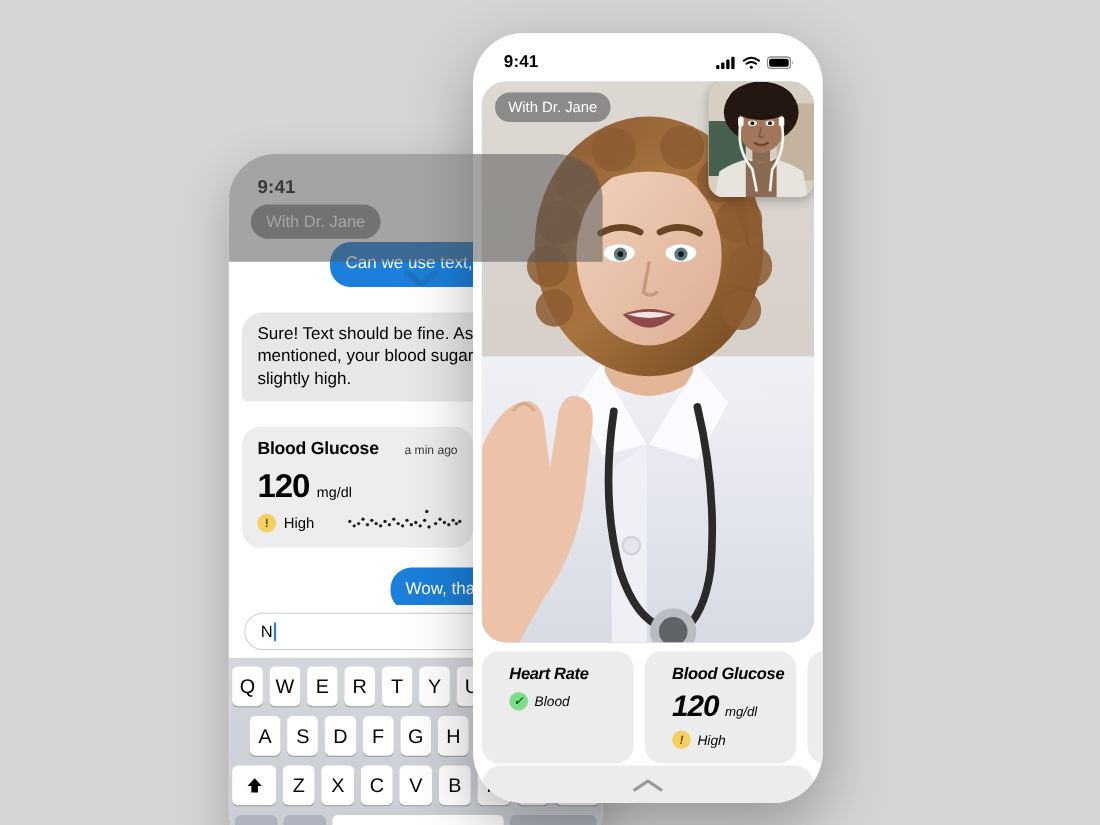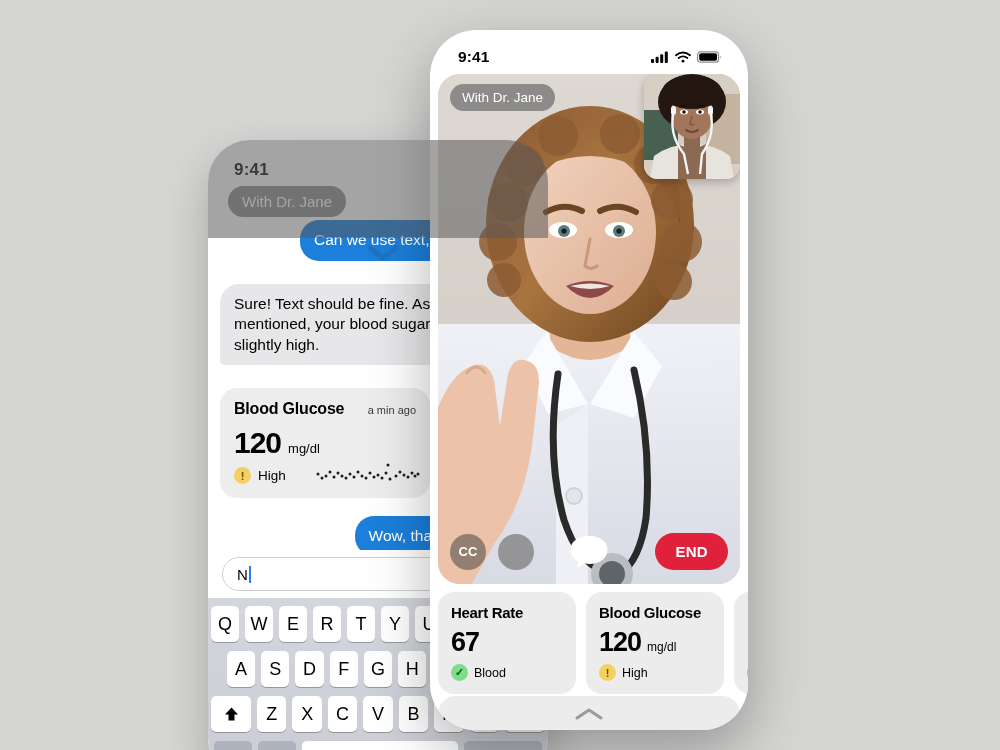--- a/index.html
+++ b/index.html
@@ -191,23 +191,24 @@
   }
 
   
   .health-strip {
     position:absolute; left:0; top: 562px; width:100%;
     display:flex; gap:10px; padding: 0 8px;
     overflow:hidden;
   }
   .hcard {
     background:#ececec; border-radius:16px;
-    padding: 12px 13px 13px 13px;
+    padding: 12px 13px 13px 25px;
     min-width: 138px; flex: 0 0 138px;
     position: relative;
+    font-style: italic;
   }
   .hcard .t { font-size:15px; font-weight:700; color:#000; letter-spacing:-.3px; white-space:nowrap; }
   .hcard .vrow { display:flex; align-items:baseline; gap:6px; margin-top:8px; }
   .hcard .v { font-size:27px; font-weight:800; letter-spacing:-1px; line-height:1; color:#000; }
   .hcard .u { font-size:12px; color:#000; }
   .hcard .srow { display:flex; align-items:center; gap:6px; margin-top:8px; }
   .hcard .s { font-size:12.5px; color:#000; white-space:nowrap; }
 
   .sheet {
     position:absolute; left:8px; right:8px; top: 666px; height: 76px;
@@ -502,38 +503,25 @@
           <path d="M48 42 L46 50 Q48 52 50 50" stroke="#7d573f" stroke-width="1.4" fill="none"></path>
           <path d="M42 56 Q48 60 54 56" stroke="#6d4332" stroke-width="2" fill="none" stroke-linecap="round"></path>
 
           <path d="M30 36 Q24 60 40 80 L44 100" stroke="#f4f4f4" stroke-width="2.4" fill="none"></path>
           <path d="M66 36 Q72 60 58 80 L56 100" stroke="#f4f4f4" stroke-width="2.4" fill="none"></path>
           <rect x="27" y="32" width="5" height="9" rx="2.4" fill="#f7f7f7"></rect>
           <rect x="64" y="32" width="5" height="9" rx="2.4" fill="#f7f7f7"></rect>
         </svg>
       </div>
 
-      <div class="call-ctrls">
-        <div class="ctrl-btn">CC</div>
-        <div class="ctrl-btn chat">
-          <svg width="18" height="16" viewBox="0 0 18 16">
-              <path d="M9 1.2 C4 1.2 1 4 1 7.2 C1 9.4 2.4 11.3 4.6 12.4 L3.6 15.2 L7.2 13.2 C7.8 13.3 8.4 13.4 9 13.4 C14 13.4 17 10.6 17 7.2 C17 4 14 1.2 9 1.2 Z" fill="#fff"></path>
-            </svg>
-        </div>
-        <div class="end-btn">END</div>
-      </div>
     </div>
 
     <div class="health-strip">
       <div class="hcard">
         <div class="t">Heart Rate</div>
-        <div class="vrow">
-          <span class="v">67</span>
-          <span class="u"></span>
-        </div>
         <div class="srow">
           <span class="pill-icon ok">✓</span>
           <span class="s">Blood</span>
         </div>
       </div>
 
       <div class="hcard">
         <div class="t">Blood Glucose</div>
         <div class="vrow">
           <span class="v">120</span>

